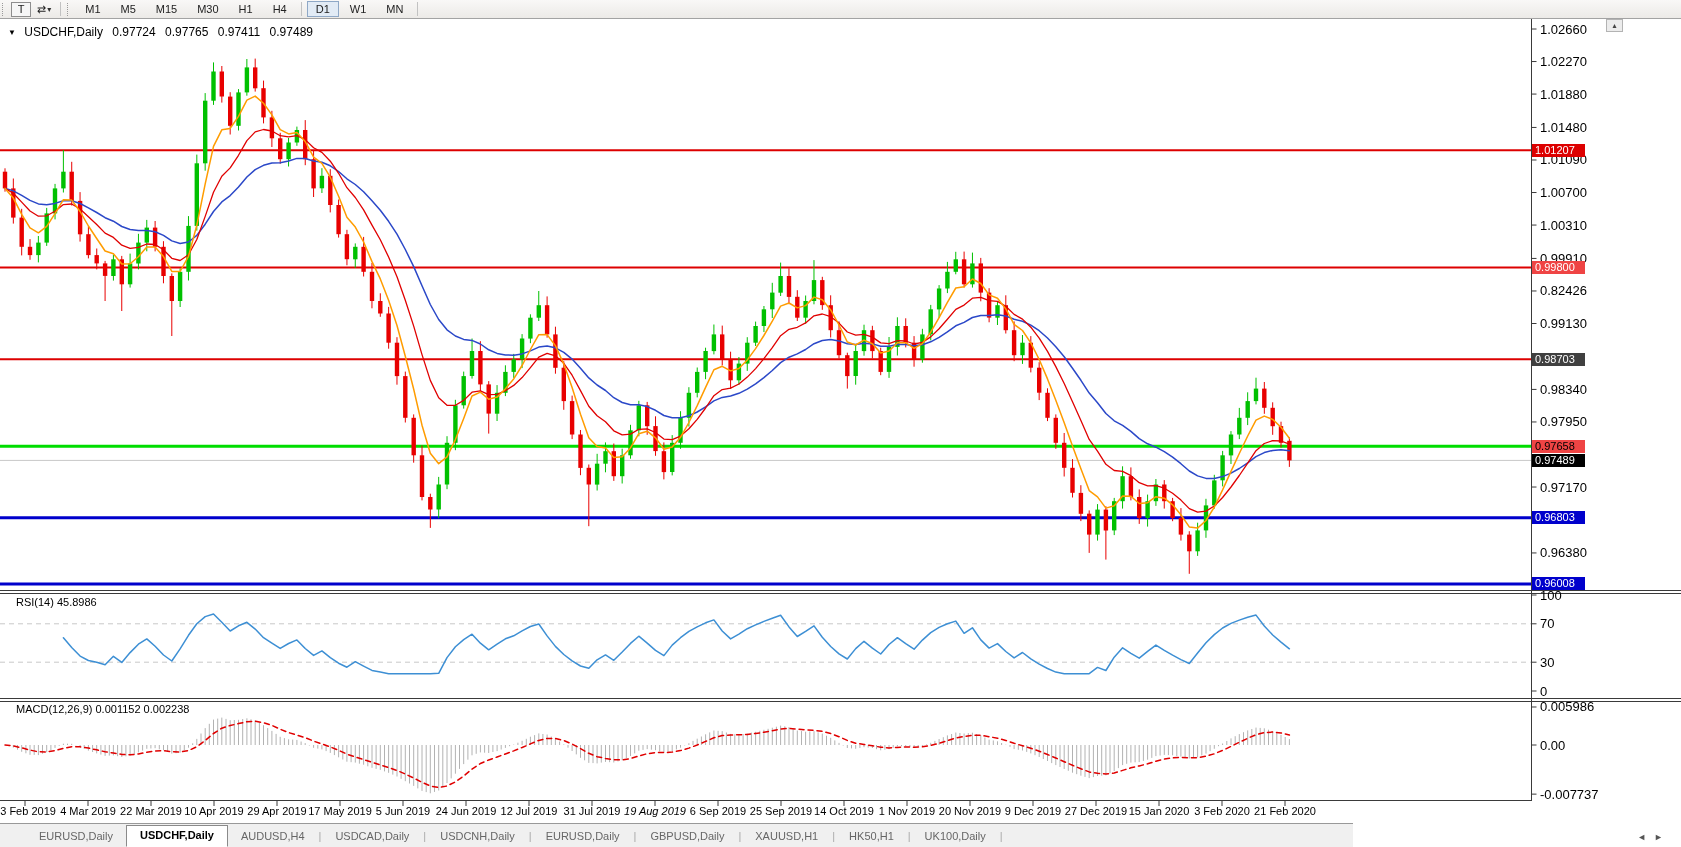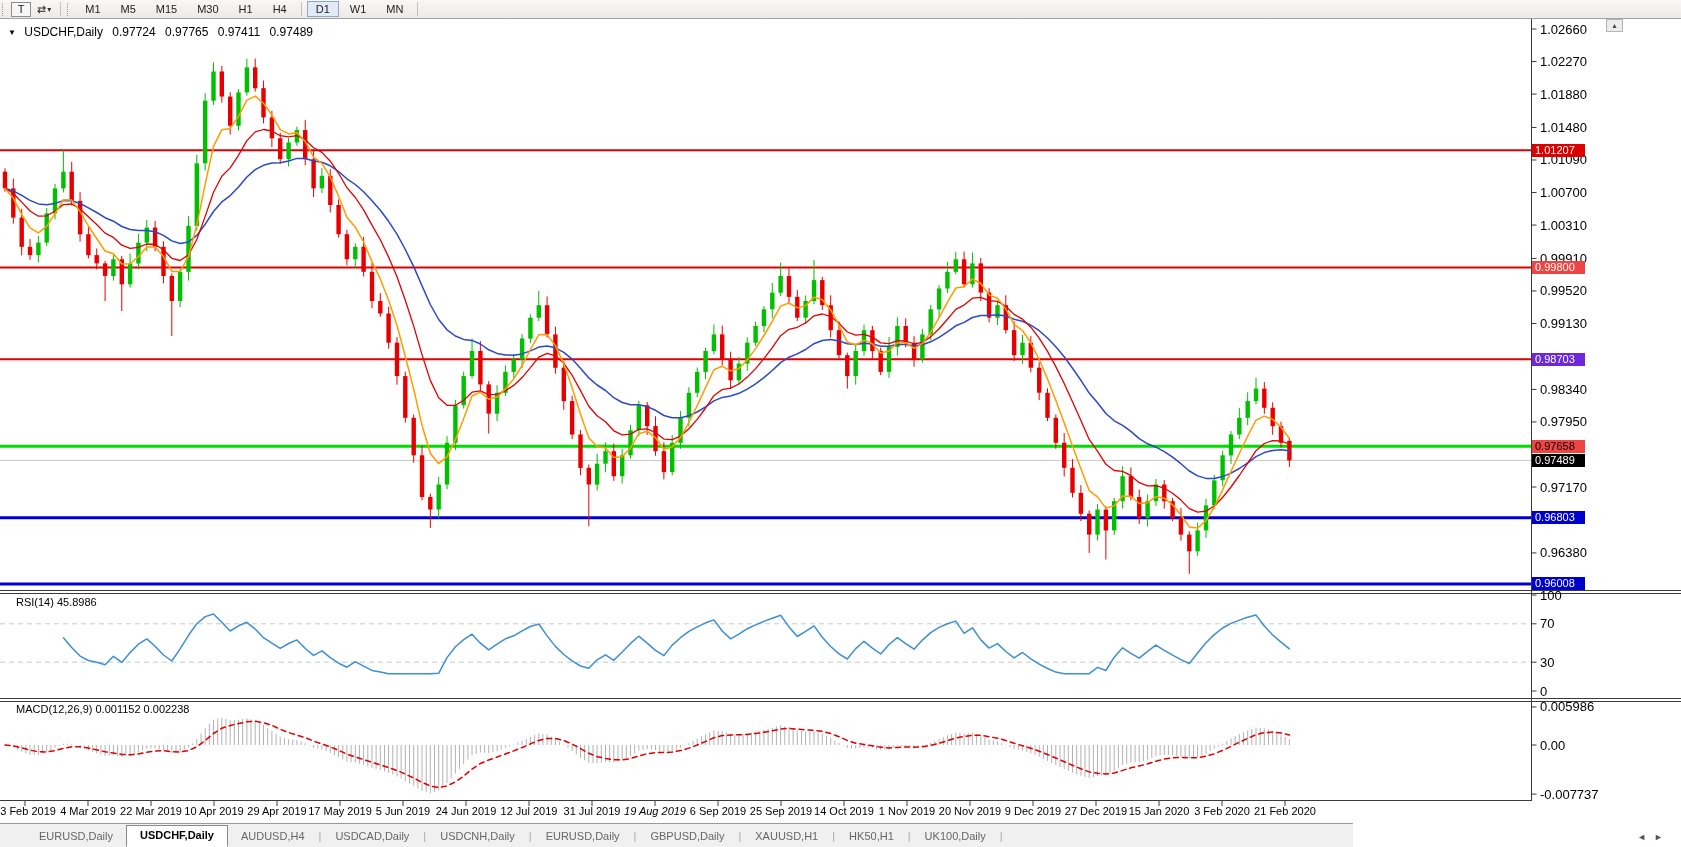--- a/index.html
+++ b/index.html
@@ -813,36 +813,36 @@
 </div>
 
 <div class="tick-label" style="top: 22.5px;">1.02660</div>
 <div class="tick-label" style="top: 55.0377px;">1.02270</div>
 <div class="tick-label" style="top: 87.5754px;">1.01880</div>
 <div class="tick-label" style="top: 120.947px;">1.01480</div>
 <div class="tick-label" style="top: 153.485px;">1.01090</div>
 <div class="tick-label" style="top: 186.023px;">1.00700</div>
 <div class="tick-label" style="top: 218.56px;">1.00310</div>
 <div class="tick-label" style="top: 251.932px;">0.99910</div>
-<div class="tick-label" style="top: 284.47px;">0.99520</div>
+<div class="tick-label" style="top: 284.47px;">0.82426</div>
 <div class="tick-label" style="top: 317.008px;">0.99130</div>
 <div class="tick-label" style="top: 382.918px;">0.98340</div>
 <div class="tick-label" style="top: 415.455px;">0.97950</div>
 <div class="tick-label" style="top: 480.531px;">0.97170</div>
 <div class="tick-label" style="top: 546.44px;">0.96380</div>
 <div class="tick-label" style="top: 588.5px;">100</div>
 <div class="tick-label" style="top: 617.3px;">70</div>
 <div class="tick-label" style="top: 655.7px;">30</div>
 <div class="tick-label" style="top: 684.5px;">0</div>
 <div class="tick-label" style="top: 700.489px;">0.005986</div>
 <div class="tick-label" style="top: 738.5px;">0.00</div>
 <div class="tick-label" style="top: 787.63px;">-0.007737</div>
 <div class="badge" style="top: 143.724px; background: rgb(221, 0, 0); color: rgb(255, 255, 255);">1.01207</div>
 <div class="badge" style="top: 261.11px; background: #ef4444; color: rgb(255, 255, 255);">0.99800</div>
-<div class="badge" style="top: 352.633px; background: #6d28d9; color: rgb(255, 255, 255);">0.98703</div>
+<div class="badge" style="top: 352.633px; background: #404040; color: rgb(255, 255, 255);">0.98703</div>
 <div class="badge" style="top: 439.817px; background: #ef4444; color: rgb(0, 0, 0);">0.97658</div>
 <div class="badge" style="top: 511.15px; background: rgb(0, 0, 204); color: rgb(255, 255, 255);">0.96803</div>
 <div class="badge" style="top: 577.476px; background: rgb(0, 0, 204); color: rgb(255, 255, 255);">0.96008</div>
 <div class="badge" style="top: 453.917px; background: rgb(0, 0, 0); color: rgb(255, 255, 255);">0.97489</div>
 <div class="date-label" style="left: 25px;">13 Feb 2019</div>
 <div class="date-label" style="left: 88px;">4 Mar 2019</div>
 <div class="date-label" style="left: 151px;">22 Mar 2019</div>
 <div class="date-label" style="left: 214px;">10 Apr 2019</div>
 <div class="date-label" style="left: 277px;">29 Apr 2019</div>
 <div class="date-label" style="left: 340px;">17 May 2019</div>

